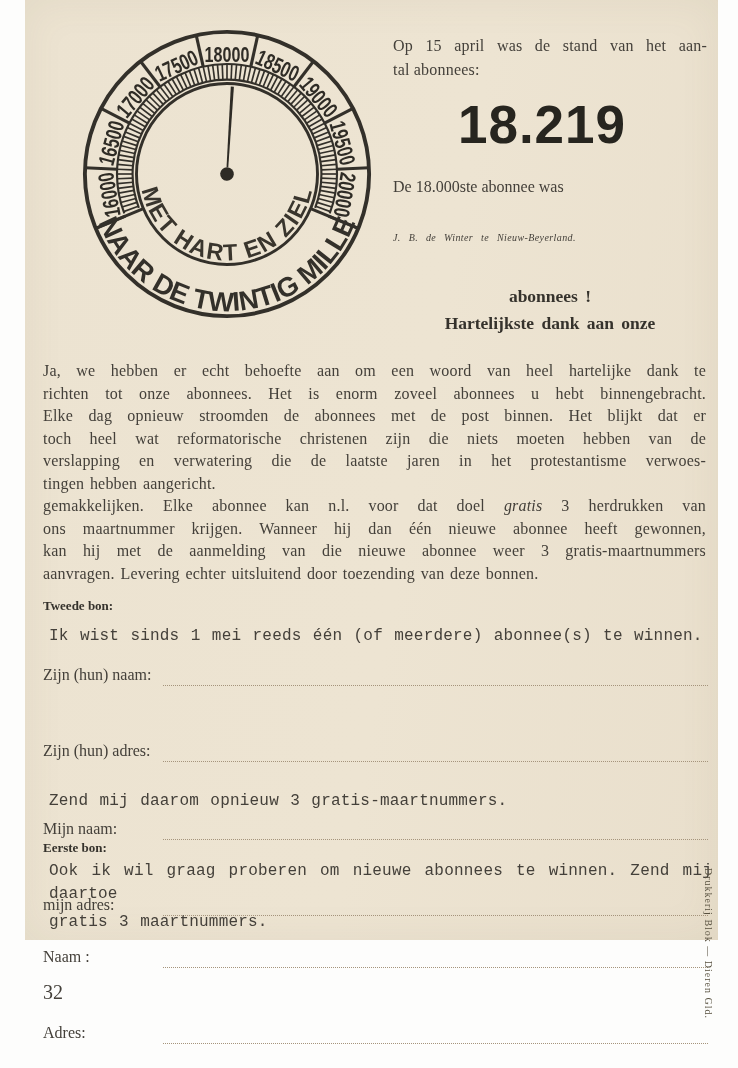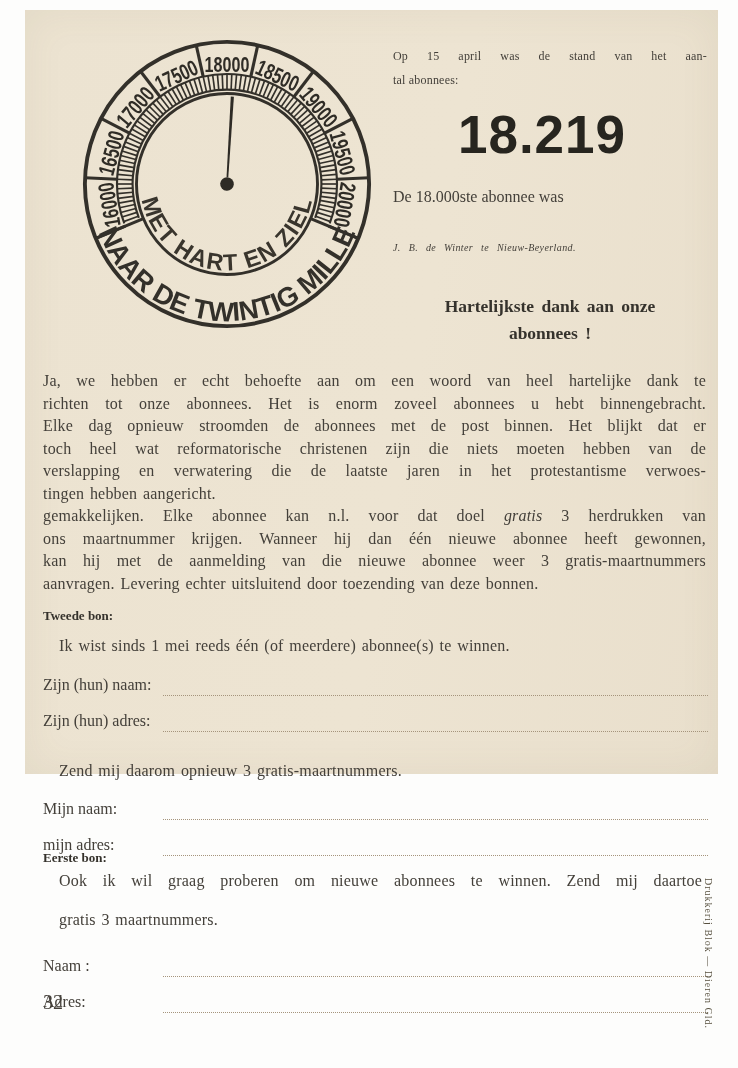--- a/index.html
+++ b/index.html
@@ -1,49 +1,49 @@
 <!DOCTYPE html>
 <html><head>
 <meta charset="utf-8">
 <style>
   html,body{margin:0;padding:0;}
   body{width:738px;height:1068px;background:#fdfdfc;position:relative;overflow:hidden;
        font-family:"Liberation Serif", serif;color:#44403a;}
-  .page{position:absolute;left:25px;top:10px;width:693px;height:764px;
+  .page{position:absolute;left:25px;top:0;width:693px;height:940px;
         background:linear-gradient(100deg,#ece3d1 0%,#ede4d2 55%,#e9dfcc 100%);
         box-shadow:inset 0 0 40px rgba(120,100,70,.08);}
   
   .gauge{position:absolute;left:56px;top:28px;width:292px;height:292px;}
   .gauge *{vector-effect:none;}
   .gt-inner{font-family:"Liberation Sans",sans-serif;font-weight:700;font-size:24px;
             letter-spacing:1.5px;fill:#39352d;}
   .gt-outer{font-family:"Liberation Sans",sans-serif;font-weight:700;font-size:28px;
             letter-spacing:-0.2px;fill:#33302a;}
   
   .col-right{position:absolute;left:368px;top:34px;width:314px;}
-  .intro{font-size:12px;line-height:24px;letter-spacing:.2px;}
+  .intro{font-size:16px;line-height:24px;letter-spacing:.2px;}
   .intro .j{text-align:justify;text-align-last:justify;}
   .count{margin-top:20px;font-family:"Liberation Sans",sans-serif;font-weight:700;
          font-size:53px;line-height:46px;letter-spacing:1px;color:#27251f;
          text-align:center;padding-right:16px;}
   .milestone{margin-top:28px;font-size:16px;line-height:22px;}
   .winner{margin-top:29px;font-size:10px;line-height:22px;font-style:italic;
           word-spacing:5px;letter-spacing:.4px;}
   .thanks{margin-top:34px;font-size:17.5px;line-height:27px;font-weight:700;
           text-align:center;color:#35322c;word-spacing:3px;}
   
   .body-text{position:absolute;left:18px;top:332px;width:663px;font-size:16px;
              line-height:22.5px;letter-spacing:.2px;word-spacing:1.5px;margin-top:28px;}
   .bl{white-space:normal;}
   .j{text-align:justify;text-align-last:justify;}
   
   .bon{position:absolute;left:18px;width:675px;font-size:16px;}
   .bon h3{margin:0;font-size:13px;font-weight:700;color:#35322c;line-height:20px;}
-  .bon p{margin:16px;line-height:22.5px;letter-spacing:.2px;word-spacing:1.5px;}
-  .field{position:relative;height:36px;}
+  .bon p{margin:6px;line-height:22.5px;letter-spacing:.2px;word-spacing:1.5px;font-family:Liberation Mono, monospace;}
+  .field{position:relative;height:36px;margin-top:40px;}
   .flabel{position:absolute;left:0;top:0;line-height:22px;}
   .dotline{position:absolute;left:120px;right:10px;top:21px;
            border-bottom:1.6px dotted #a5947c;}
   .page-number{position:absolute;left:18px;top:981px;font-size:20px;}
   .printer-credit{position:absolute;left:678px;top:868px;height:190px;
                   writing-mode:vertical-rl;font-size:10px;letter-spacing:1px;
                   color:#57503f;white-space:nowrap;}
 </style>
 </head>
 <body>
@@ -181,22 +181,22 @@
 
   <div class="col-right">
     <div class="intro">
       <div class="j">Op 15 april was de stand van het aan-</div>
       <div>tal abonnees:</div>
     </div>
     <div class="count">18.219</div>
     <div class="milestone">De 18.000ste abonnee was</div>
     <div class="winner">J. B. de Winter te Nieuw-Beyerland.</div>
     <div class="thanks">
+      <div>abonnees !</div>
       <div>Hartelijkste dank aan onze</div>
-      <div>abonnees !</div>
     </div>
   </div>
 
   <div class="body-text">
     <div class="bl j">Ja, we hebben er echt behoefte aan om een woord van heel hartelijke dank te</div>
     <div class="bl j">richten tot onze abonnees. Het is enorm zoveel abonnees u hebt binnengebracht.</div>
     <div class="bl j">Elke dag opnieuw stroomden de abonnees met de post binnen. Het blijkt dat er</div>
     <div class="bl j">toch heel wat reformatorische christenen zijn die niets moeten hebben van de</div>
     <div class="bl j">verslapping en verwatering die de laatste jaren in het protestantisme verwoes-</div>
     <div class="bl">tingen hebben aangericht.</div>
@@ -225,21 +225,21 @@
     <div class="field">
       <span class="flabel">mijn adres:</span>
       <span class="dotline"></span>
     </div>
   </section>
 
   <section class="bon" style="top:838px">
     <h3>Eerste bon:</h3>
     <p class="j" style="margin-top:2px">Ook ik wil graag proberen om nieuwe abonnees te winnen. Zend mij daartoe</p>
     <p>gratis 3 maartnummers.</p>
-    <div class="field" style="margin-top:24px">
+    <div class="field" style="margin-top:12px">
       <span class="flabel">Naam :</span>
       <span class="dotline"></span>
     </div>
     <div class="field">
       <span class="flabel">Adres:</span>
       <span class="dotline"></span>
     </div>
   </section>
 
   <div class="page-number">32</div>

